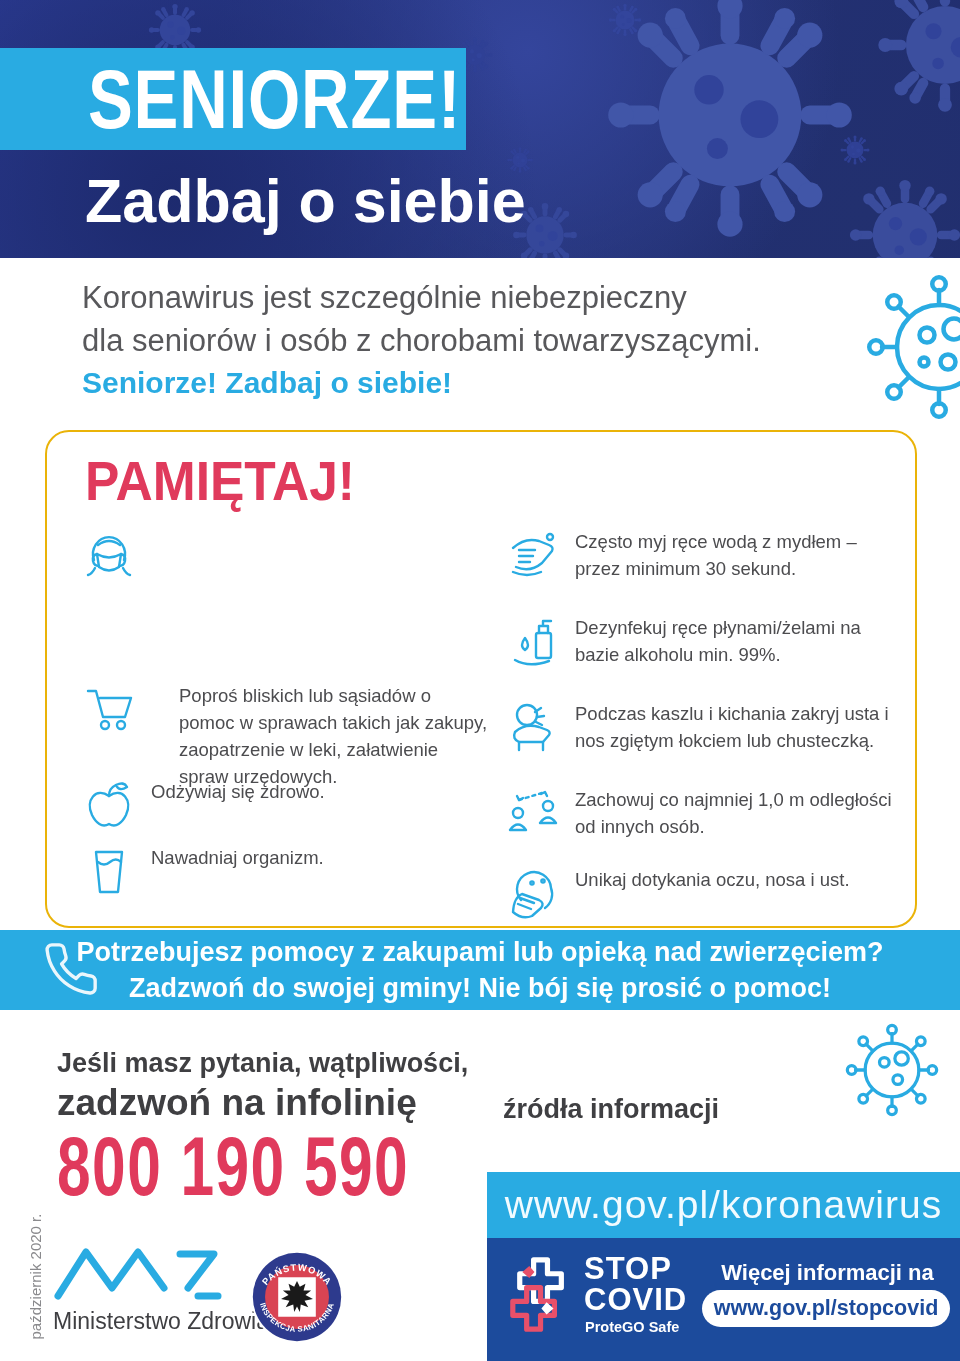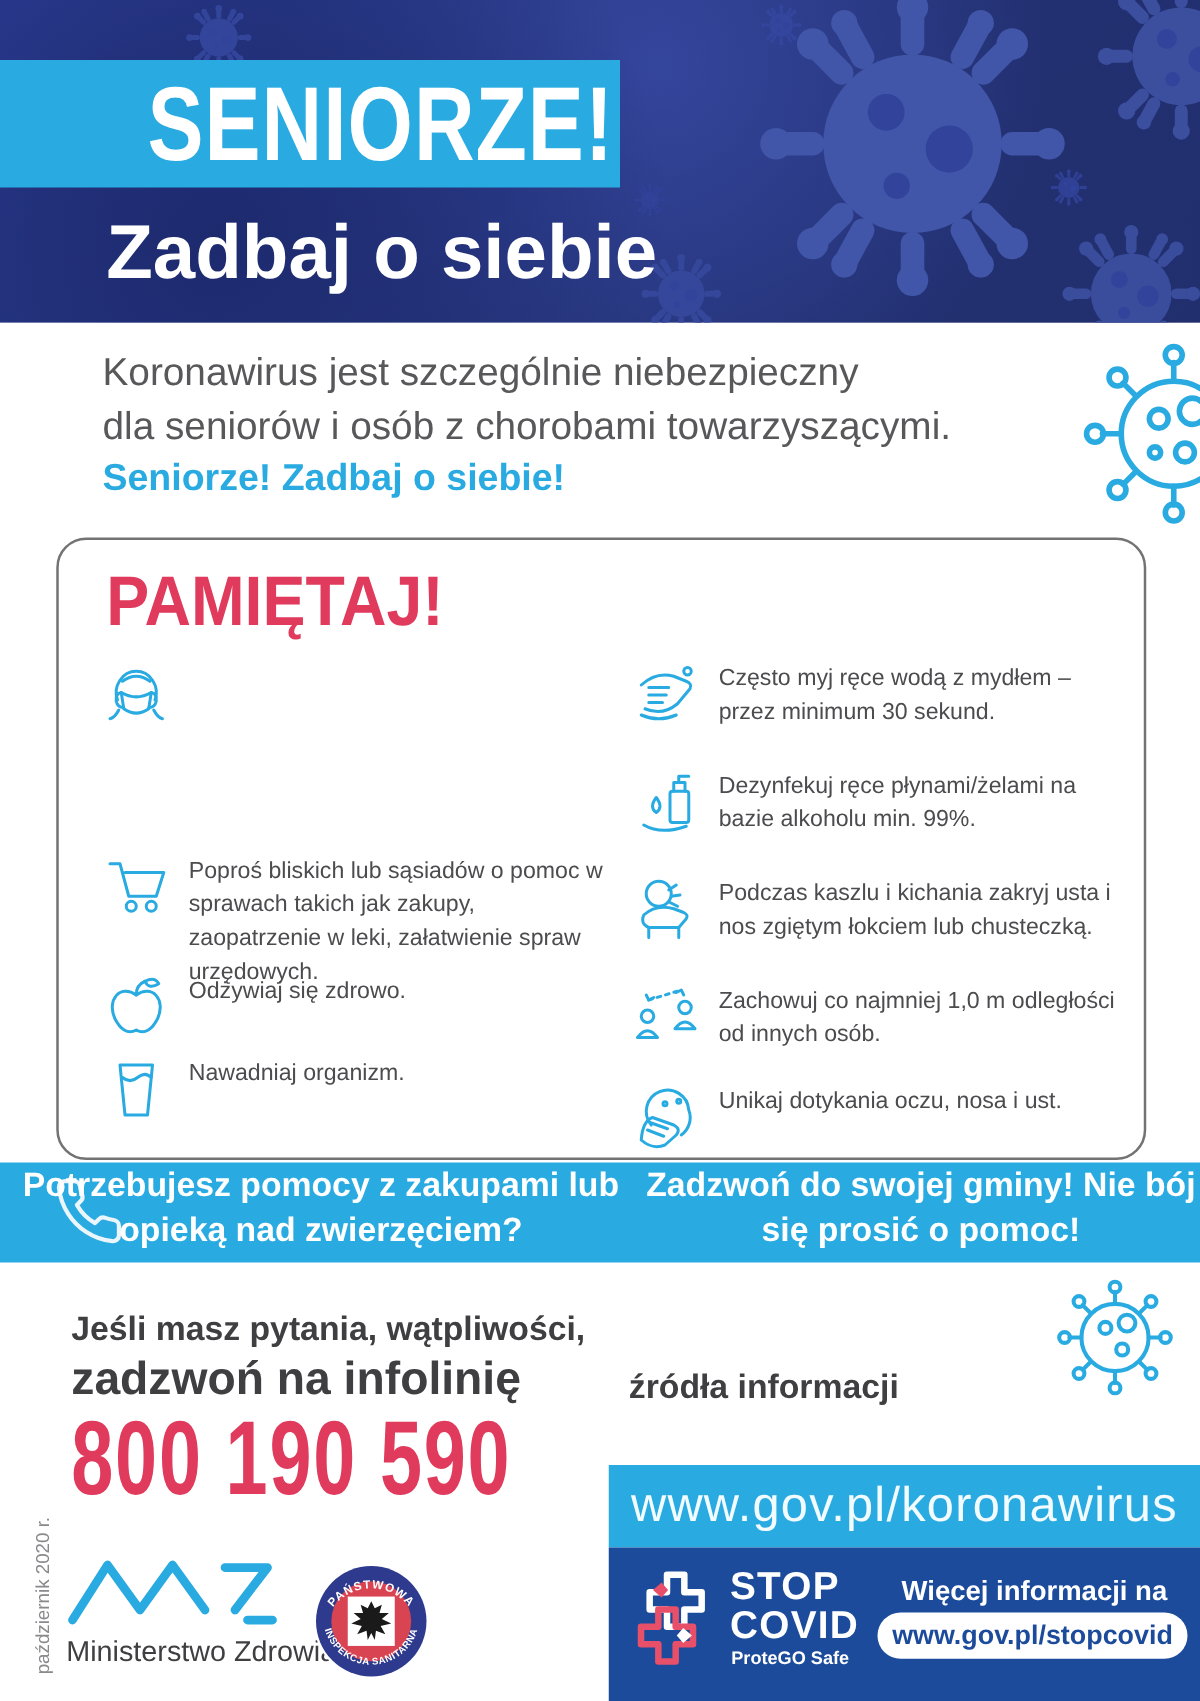--- a/index.html
+++ b/index.html
@@ -16,57 +16,57 @@
     left:0;top:0;width:960px;height:258px;
     background:
       radial-gradient(circle at 18% 75%, #1d2a6e 0%, rgba(29,42,110,0) 45%),
       radial-gradient(circle at 55% 20%, #34459c 0%, rgba(52,69,156,0) 55%),
       radial-gradient(circle at 90% 80%, #22306f 0%, rgba(34,48,111,0) 50%),
       linear-gradient(120deg,#2c3c95 0%, #253478 55%, #1f2b6e 100%);
   }
   .header-virus{position:absolute;color:#46599f;}
   .title-band{
     position:absolute;left:0;top:48px;width:466px;height:102px;
-    background:#29abe2;display:flex;align-items:center;padding-left:30px;
+    background:#29abe2;display:flex;align-items:center;
   }
   .title-band span{
     display:inline-block;margin-left:88px;
     font-size:84px;font-weight:bold;color:#ffffff;letter-spacing:1px;
     transform:scaleX(.8);transform-origin:left center;white-space:nowrap;
   }
   .subtitle{
     left:85px;top:166px;color:#ffffff;font-size:61px;font-weight:bold;white-space:nowrap;
   }
 
   
   .intro{left:82px;top:276px;font-size:31px;line-height:43px;font-weight:300;color:#58585b;}
   .intro-highlight{left:82px;top:366px;font-size:30px;font-weight:bold;color:#29abe2;}
   .virus-outline{color:#29abe2;}
 
   
   .remember-box{
     left:45px;top:430px;width:868px;height:494px;
-    border:2px solid #737373;border-radius:24px;background:#fff;
+    border:2px solid #eab308;border-radius:24px;background:#fff;
   }
   .remember-title{
     position:absolute;left:38px;top:16px;display:inline-block;
     font-size:56px;font-weight:bold;color:#e03a5c;letter-spacing:0;
     transform:scaleX(.92);transform-origin:left center;white-space:nowrap;
   }
   .item{position:absolute;display:flex;align-items:flex-start;}
   .item .ic{flex:0 0 58px;margin-right:12px;color:#29abe2;}
   .item p{margin:0;font-size:18.5px;line-height:27px;color:#4c4c4f;}
   .col-l{left:34px;width:410px;}
   .col-r{left:458px;width:400px;}
   .ic svg{stroke:#29abe2;fill:none;stroke-width:2.4;stroke-linecap:round;stroke-linejoin:round;}
 
   
   .help-banner{
     left:0;top:930px;width:960px;height:80px;background:#29abe2;
-    display:flex;flex-direction:row;justify-content:center;text-align:center;
+    display:flex;flex-direction:column;justify-content:center;text-align:center;
   }
   .help-banner div{color:#fff;font-size:27px;font-weight:bold;line-height:36px;}
   .phone-icon{position:absolute;left:42px;top:10px;color:#ffffff;opacity:.9;}
 
   
   .q1{left:57px;top:1048px;font-size:27px;font-weight:bold;color:#3f3f42;}
   .q2{left:57px;top:1082px;font-size:37px;font-weight:bold;color:#3f3f42;}
   .hotline{
     left:57px;top:1118px;display:inline-block;
     font-size:84px;font-weight:bold;color:#e03a5c;letter-spacing:2px;
@@ -199,21 +199,21 @@
           <path d="M13,32 a16,17 0 1 1 30,0"></path>
           <path d="M17,17 q11,-8 22,0"></path>
           <path d="M16,26 q12,7 24,0 l-2,13 q-10,7 -20,0 z"></path>
           <path d="M16,26 q-5,1 -4,7 q1,5 6,5"></path>
           <path d="M40,26 q5,1 4,7 q-1,5 -6,5"></path>
           <path d="M14,40 q-3,6 -7,7 M42,40 q3,6 7,7"></path>
         </svg>
       </span>
     </div>
 
-    <div class="item col-l" style="top:250px;">
+    <div class="item col-l" style="top:250px;gap:28px;">
       <span class="ic">
         <svg width="56" height="56" viewBox="0 0 56 56">
           <path d="M7,9 h8 l7,26 h22 l6,-19 H19"></path>
           <circle cx="24" cy="43" r="4"></circle>
             <circle cx="40" cy="43" r="4"></circle>
         </svg>
       </span>
       <p>Poproś bliskich lub sąsiadów o pomoc w sprawach takich jak zakupy, zaopatrzenie w leki, załatwienie spraw urzędowych.</p>
     </div>
 

